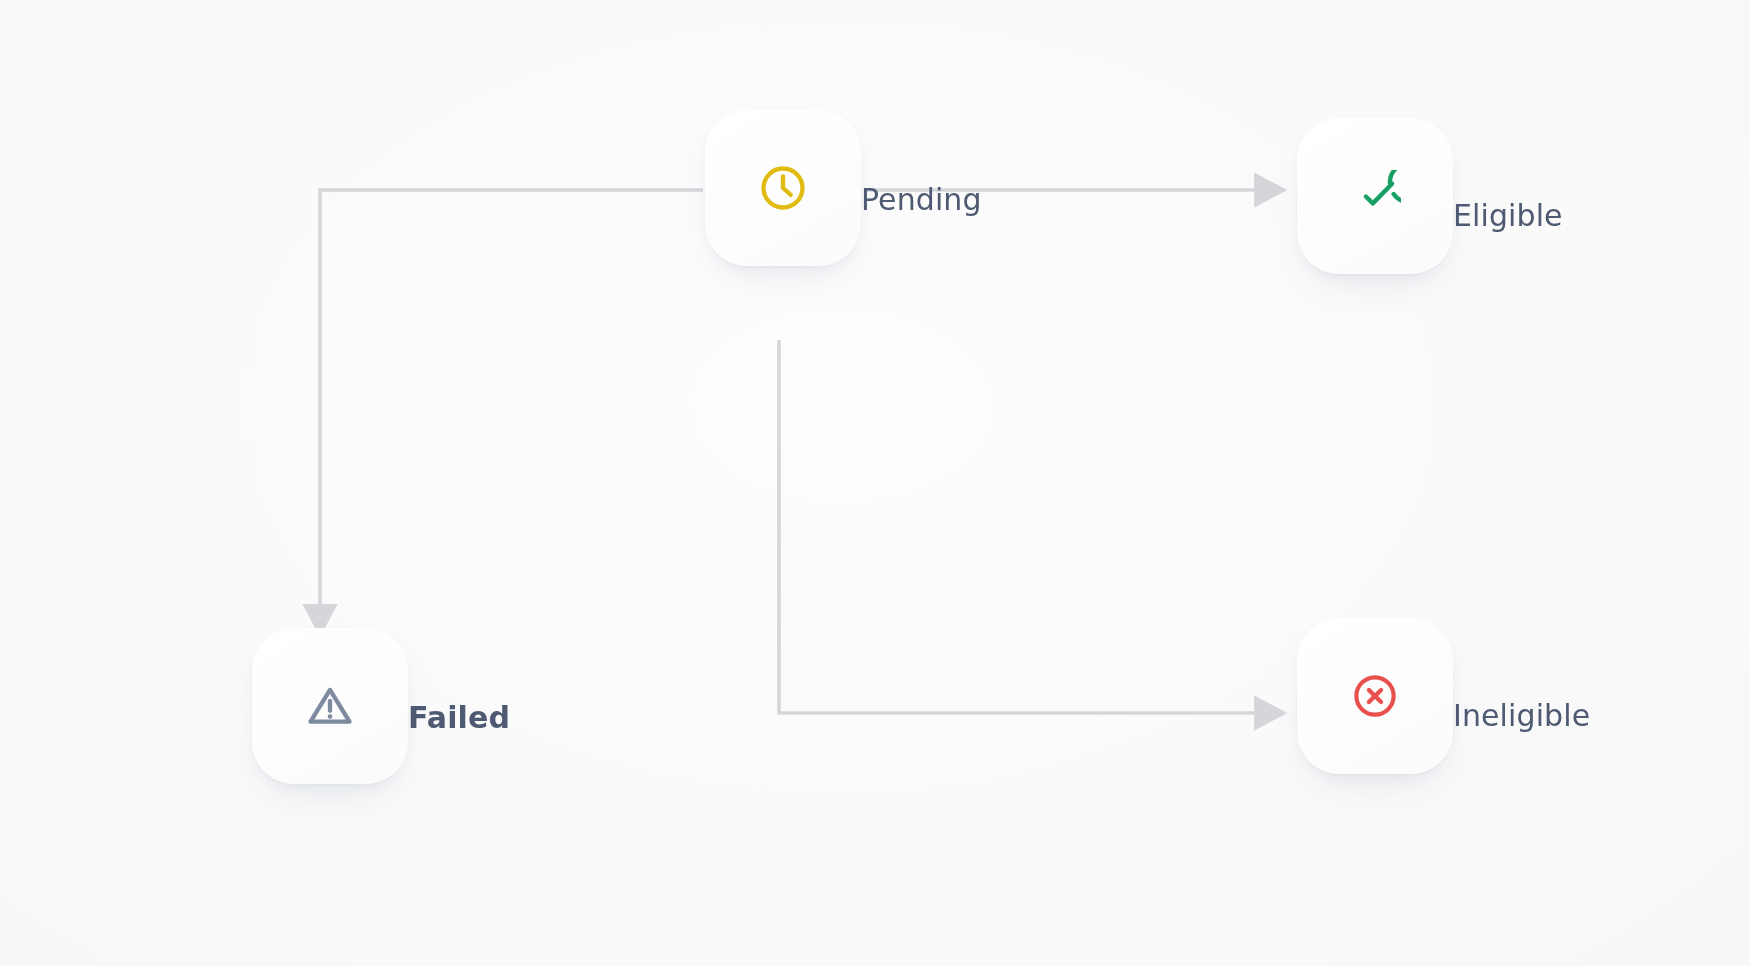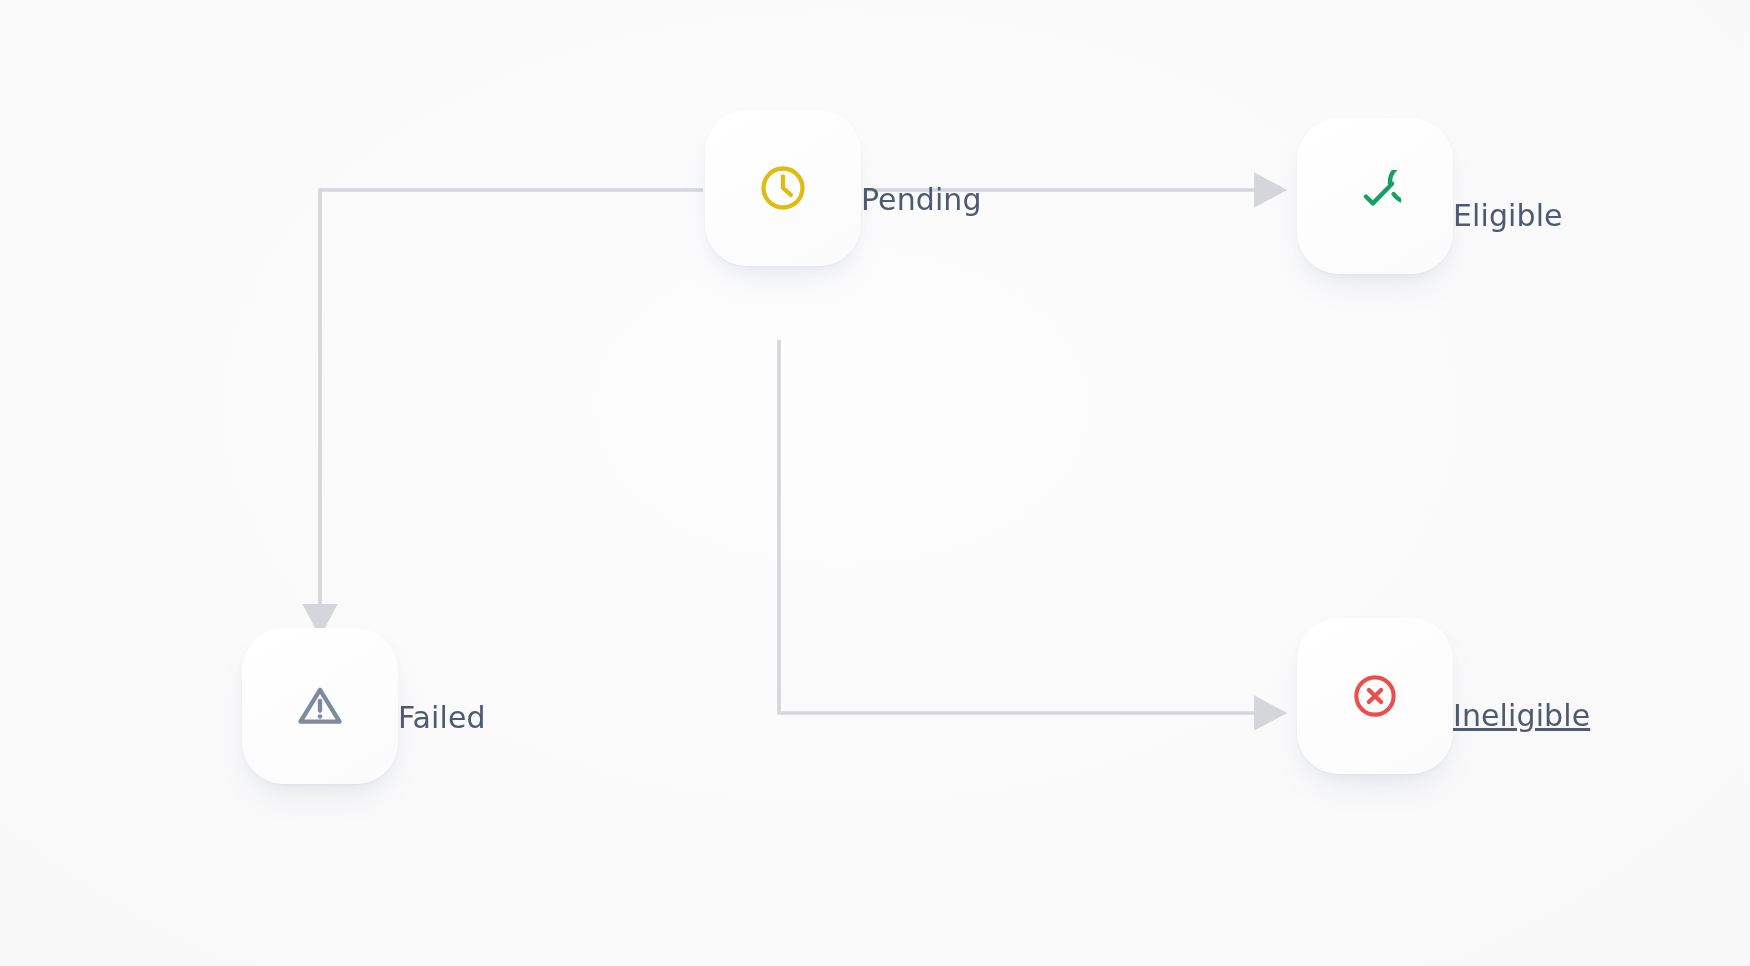--- a/index.html
+++ b/index.html
@@ -66,28 +66,28 @@
 
   .node-icon {
     width: 52px;
     height: 52px;
     display: block;
   }
 
   
   #node-pending   { left: 705px; top: 110px; }
   #node-eligible  { left: 1297px; top: 118px; }
-  #node-failed    { left: 242px; top: 628px; }
+  #node-failed    { left: 252px; top: 628px; font-weight: bold; }
   #node-ineligible{ left: 1297px; top: 618px; }
 
   
   #node-pending .node-label   { margin-top: 24px; }
   #node-eligible .node-label  { margin-top: 40px; }
   #node-failed .node-label    { margin-top: 24px; }
-  #node-ineligible .node-label{ margin-top: 40px; text-decoration: underline; }
+  #node-ineligible .node-label{ margin-top: 40px; }
 </style>
 </head>
 <body>
 
 <div id="stage">
 
   <svg id="wires" viewBox="0 0 1750 966">
     <defs>
       <marker id="arrow-right" markerWidth="11" markerHeight="11" refX="2.2" refY="5.5" orient="auto" markerUnits="strokeWidth">
         <path d="M0,0.6 L9.2,5.5 L0,10.4 Z" fill="#d4d6da"></path>

